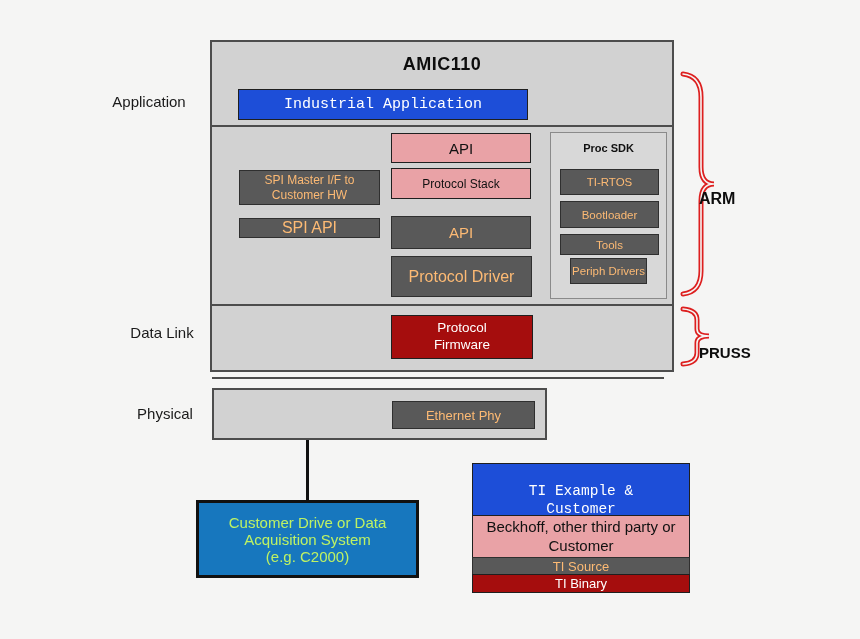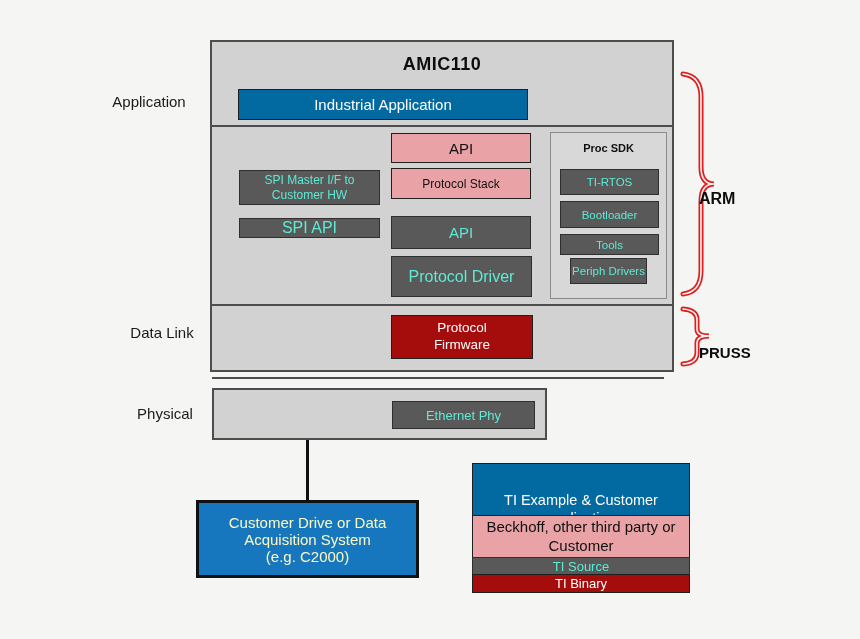--- a/index.html
+++ b/index.html
@@ -10,25 +10,25 @@
   .abs{position:absolute;box-sizing:border-box;}
   .box{
     position:absolute;box-sizing:border-box;
     display:flex;align-items:center;justify-content:center;text-align:center;
   }
   
   .panel{background:#d2d2d2;border:2px solid #4d4d4d;}
   .divider{background:#4d4d4d;height:2px;}
   .title{font-weight:bold;font-size:18px;letter-spacing:.5px;color:#0d0d0d;}
   
-  .green{background:#0369a1;border:1px solid #1f1f1f;color:#fff;}
+  .green{background:#1d4ed8;border:1px solid #1f1f1f;color:#fff;font-family:Liberation Mono, monospace;}
   .pink{background:#e9a2a6;border:1px solid #1f1f1f;color:#111;}
-  .dark{background:#595959;border:1px solid #2f2f2f;color:#5eead4;}
+  .dark{background:#595959;border:1px solid #2f2f2f;color:#fdba74;}
   .red{background:#a50d0d;border:1px solid #1f1f1f;color:#fff;}
-  .blue{background:#1777be;border:3px solid #111;color:#fef9c3;}
+  .blue{background:#1777be;border:3px solid #111;color:#bef264;}
   .sdk{background:#d8d8d8;border:1px solid #8a8a8a;}
   .layer-label{font-size:15px;color:#1a1a1a;text-align:center;width:110px;}
   .brace-label{font-weight:bold;color:#0d0d0d;}
   .ln{line-height:1.25;}
 </style>
 </head>
 <body>
 
 <div id="stage">
 

